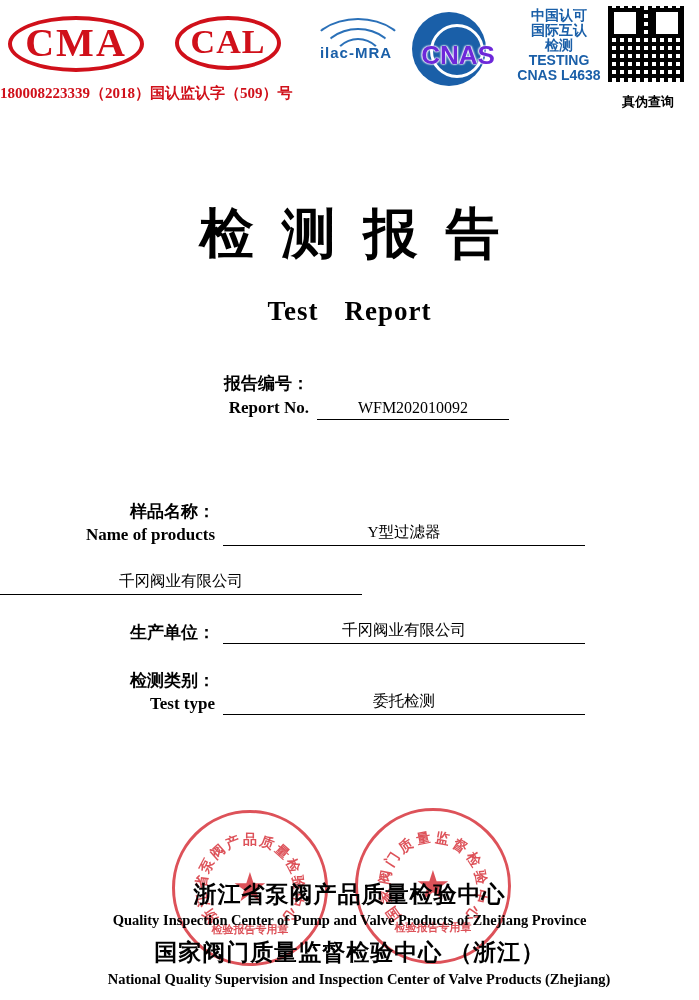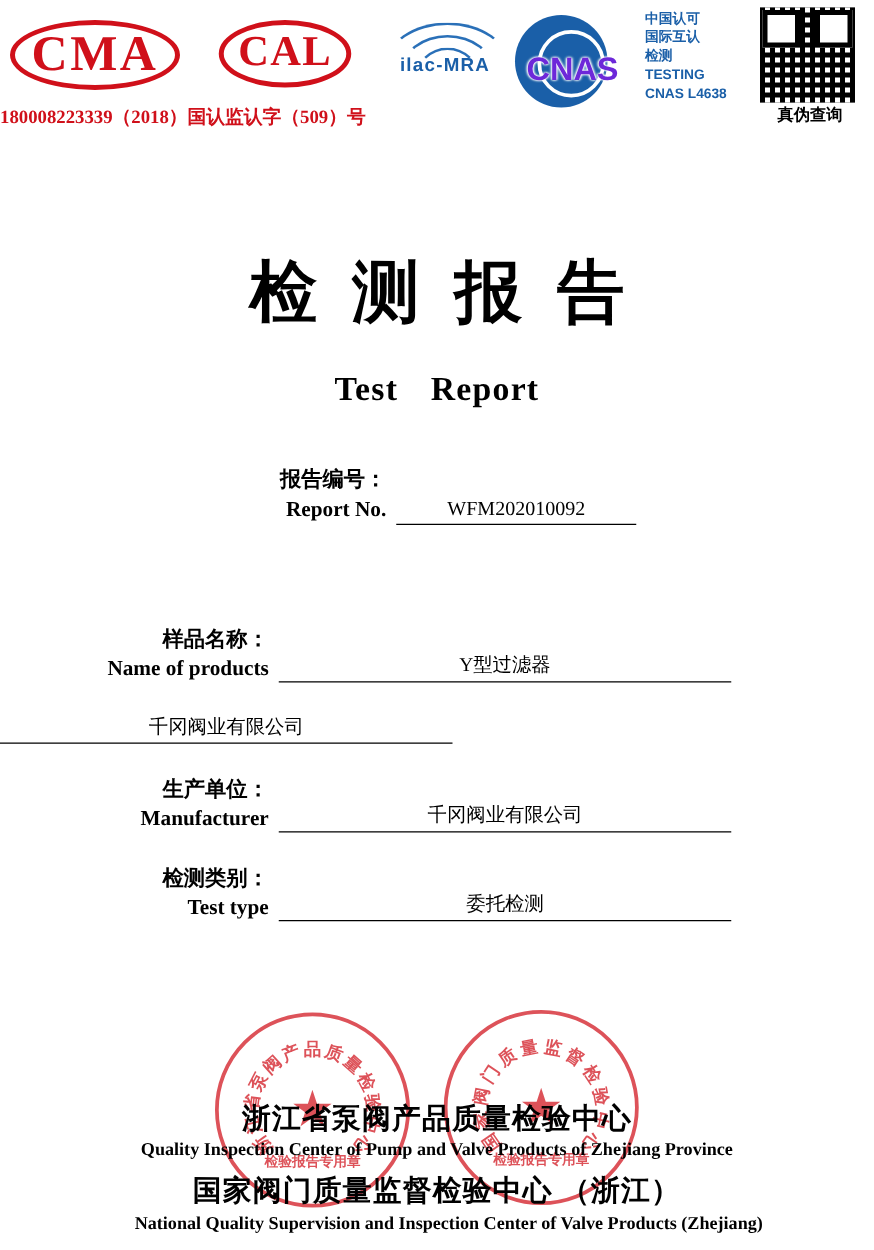--- a/index.html
+++ b/index.html
@@ -142,23 +142,24 @@
     color: #6d28d9;
     text-shadow: 0 0 2px #fff, 1px 0 2px #fff, -1px 0 2px #fff;
   }
 
   .cnas-side {
     position: absolute;
     left: 516px; top: 8px;
     width: 86px;
     font-family: "Liberation Sans", sans-serif;
     color: #1a5fa8;
-    font-size: 11px;
+    font-size: 14px;
     font-weight: bold;
     line-height: 15px;
+    text-align: center;
   }
   .cnas-side div { white-space: nowrap; }
 
   .qr-block {
     position: absolute;
     left: 608px; top: 6px;
     width: 86px;
   }
   .qr {
     width: 76px; height: 76px;
@@ -174,21 +175,21 @@
     content: "";
     position: absolute;
     width: 22px; height: 22px;
     border: 4px solid #000;
     background: #fff;
     box-shadow: inset 0 0 0 4px #fff;
   }
   .qr::before { left: 2px; top: 2px; }
   .qr::after { right: 2px; top: 2px; }
   .qr-caption {
-    margin-top: 1px;
+    margin-top: 11px;
     width: 80px;
     text-align: center;
     font-family: "Liberation Serif", serif;
     font-size: 13px;
     font-weight: bold;
     color: #000;
   }
 
   
   .title-cn {
@@ -415,21 +416,20 @@
     <div class="field-value">Y型过滤器</div>
   </div>
 
   <div class="field-row">
     <div class="field-value">千冈阀业有限公司</div>
   </div>
 
   <div class="field-row">
     <div class="field-label">
       <div class="cn">生产单位：</div>
-      <div class="en">Manufacturer</div>
     </div>
     <div class="field-value">千冈阀业有限公司</div>
   </div>
 
   <div class="field-row">
     <div class="field-label">
       <div class="cn">检测类别：</div>
       <div class="en">Test type</div>
     </div>
     <div class="field-value">委托检测</div>

